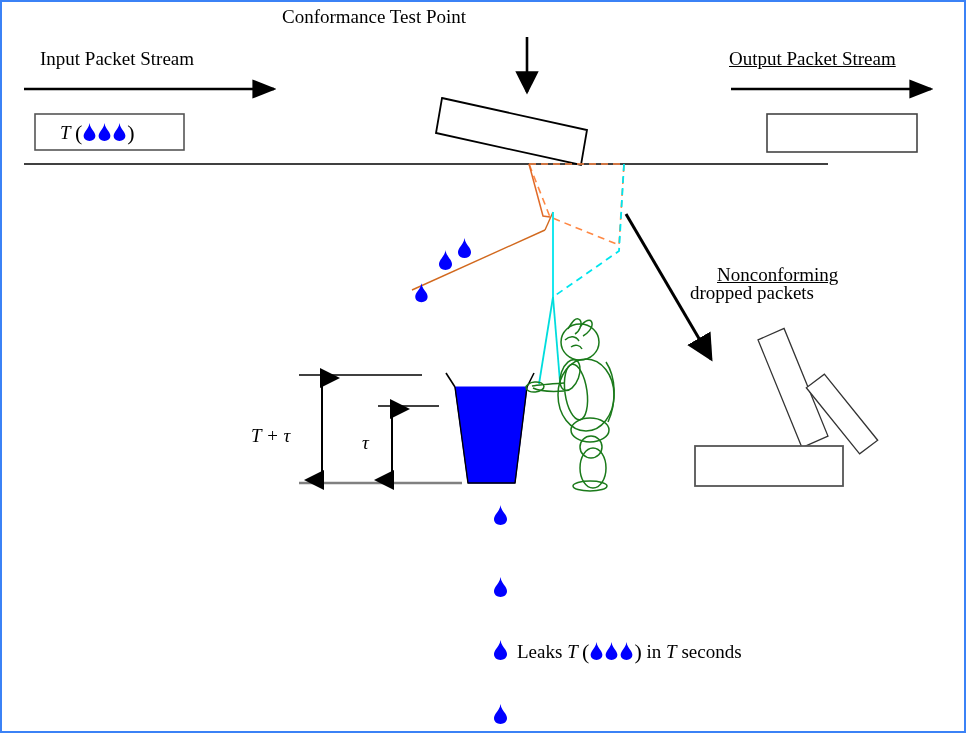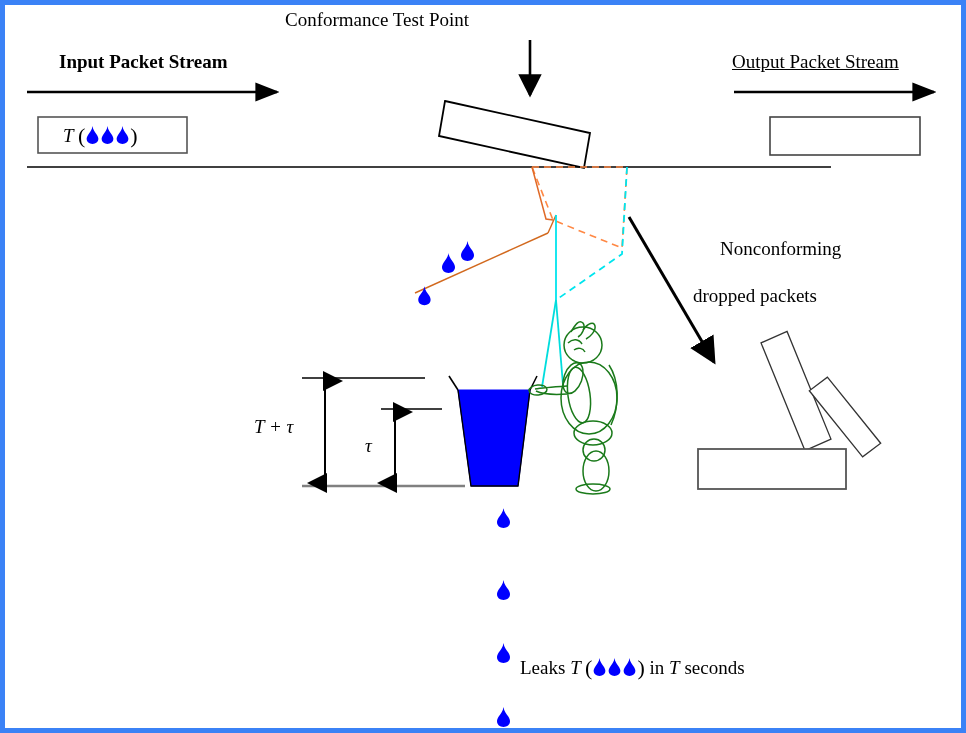--- a/index.html
+++ b/index.html
@@ -8,42 +8,42 @@
     background: #ffffff;
   }
   body {
     font-family: "Liberation Serif", serif;
   }
   #canvas {
     position: relative;
     width: 966px;
     height: 733px;
     background: #ffffff;
-    border: 5px solid #3b82f6;
+    border: 2px solid #3b82f6;
     box-sizing: border-box;
     overflow: hidden;
   }
   #vec {
     position: absolute;
     left: 0;
     top: 0;
     width: 966px;
     height: 733px;
   }
   .lbl {
     position: absolute;
     font-family: "Liberation Serif", serif;
     color: #000000;
     white-space: nowrap;
     line-height: 1.15;
   }
   .lbl-title   { font-size: 19px; }
   .lbl-stream  { font-size: 19px; }
   .lbl-drop    { font-size: 19px; text-align: center; }
-  .lbl-leak    { font-size: 19px; margin-top: 13px; }
+  .lbl-leak    { font-size: 19px; }
   .lbl-tau     { font-size: 19px; }
   .ital { font-style: italic; }
   .drop-inline {
     display: inline-block;
     vertical-align: -2px;
     width: 13px;
     height: 18px;
     margin: 0 1px;
   }
   .paren { font-size: 22px; vertical-align: -1px; }
@@ -201,44 +201,44 @@
       <polygon points="801,391 863,449 879,433 817,375" fill="#ffffff" stroke="#333333" stroke-width="1.3" transform="rotate(8 840 412)"></polygon>
     </g>
     <g>
       <rect x="693" y="444" width="148" height="40" fill="#ffffff" stroke="#555555" stroke-width="1.8"></rect>
     </g>
 
   </svg>
 
   <div class="lbl lbl-title" style="left:280px; top:4px;">Conformance Test Point</div>
 
-  <div class="lbl lbl-stream" style="left:54px; top:46px;font-weight:bold;">Input Packet Stream</div>
+  <div class="lbl lbl-stream" style="left:38px; top:46px;">Input Packet Stream</div>
 
   <div class="lbl lbl-stream" style="left:727px; top:46px;text-decoration:underline;">Output Packet Stream</div>
 
   <div class="lbl lbl-drop" style="left:58px; top:118px;">
     <span class="ital">T</span><span class="paren"> (</span><span class="drop-inline">
       <svg viewBox="0 0 13 20" width="13" height="18">
           <path d="M 6.5 0 C 6.9 4.2 9.8 7.2 11.3 9.6 C 12.6 11.7 13 13 13 14.3 C 13 17.8 10.1 20 6.5 20 C 2.9 20 0 17.8 0 14.3 C 0 13 0.4 11.7 1.7 9.6 C 3.2 7.2 6.1 4.2 6.5 0 Z" fill="#0000ff"></path>
         </svg>
     </span><span class="drop-inline">
       <svg viewBox="0 0 13 20" width="13" height="18">
           <path d="M 6.5 0 C 6.9 4.2 9.8 7.2 11.3 9.6 C 12.6 11.7 13 13 13 14.3 C 13 17.8 10.1 20 6.5 20 C 2.9 20 0 17.8 0 14.3 C 0 13 0.4 11.7 1.7 9.6 C 3.2 7.2 6.1 4.2 6.5 0 Z" fill="#0000ff"></path>
         </svg>
     </span><span class="drop-inline">
       <svg viewBox="0 0 13 20" width="13" height="18">
           <path d="M 6.5 0 C 6.9 4.2 9.8 7.2 11.3 9.6 C 12.6 11.7 13 13 13 14.3 C 13 17.8 10.1 20 6.5 20 C 2.9 20 0 17.8 0 14.3 C 0 13 0.4 11.7 1.7 9.6 C 3.2 7.2 6.1 4.2 6.5 0 Z" fill="#0000ff"></path>
         </svg>
     </span><span class="paren">)</span>
   </div>
 
-  <div class="lbl lbl-stream" style="left:715px; top:233px;">Nonconforming</div>
+  <div class="lbl lbl-stream" style="left:715px; top:262px;text-decoration:underline;">Nonconforming</div>
   <div class="lbl lbl-stream" style="left:688px; top:280px;">dropped packets</div>
 
-  <div class="lbl lbl-tau ital" style="left:249px; top:411px;">T + τ</div>
+  <div class="lbl lbl-tau ital" style="left:249px; top:423px;">T + τ</div>
 
   <div class="lbl lbl-tau ital" style="left:360px; top:430px;">τ</div>
 
   <div class="lbl lbl-leak" style="left:515px; top:637px;">
     <span>Leaks</span>
     <span class="ital">T</span><span class="paren"> (</span><span class="drop-inline">
       <svg viewBox="0 0 13 20" width="13" height="18">
           <path d="M 6.5 0 C 6.9 4.2 9.8 7.2 11.3 9.6 C 12.6 11.7 13 13 13 14.3 C 13 17.8 10.1 20 6.5 20 C 2.9 20 0 17.8 0 14.3 C 0 13 0.4 11.7 1.7 9.6 C 3.2 7.2 6.1 4.2 6.5 0 Z" fill="#0000ff"></path>
         </svg>
     </span><span class="drop-inline">

